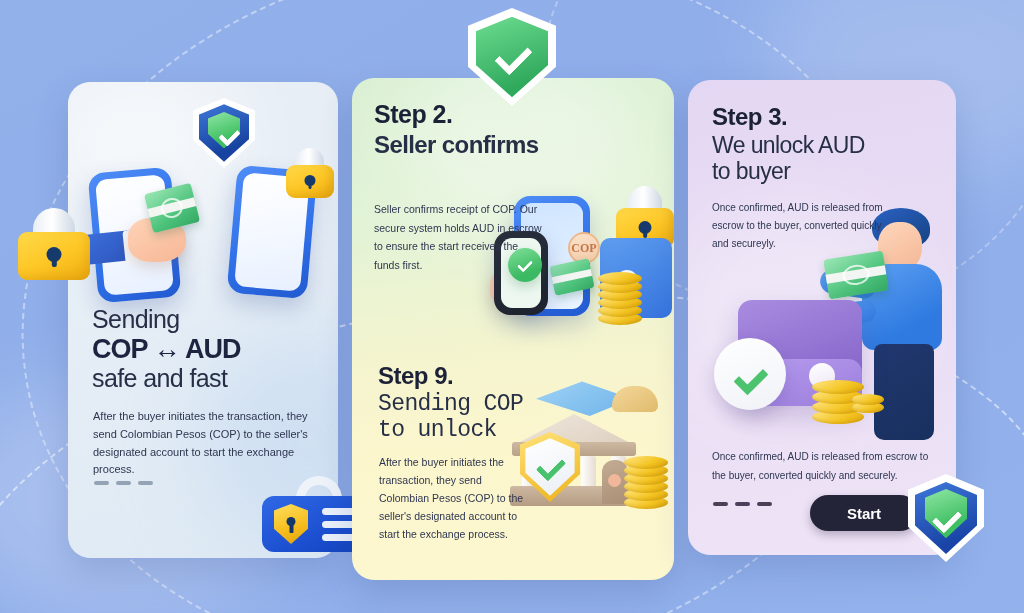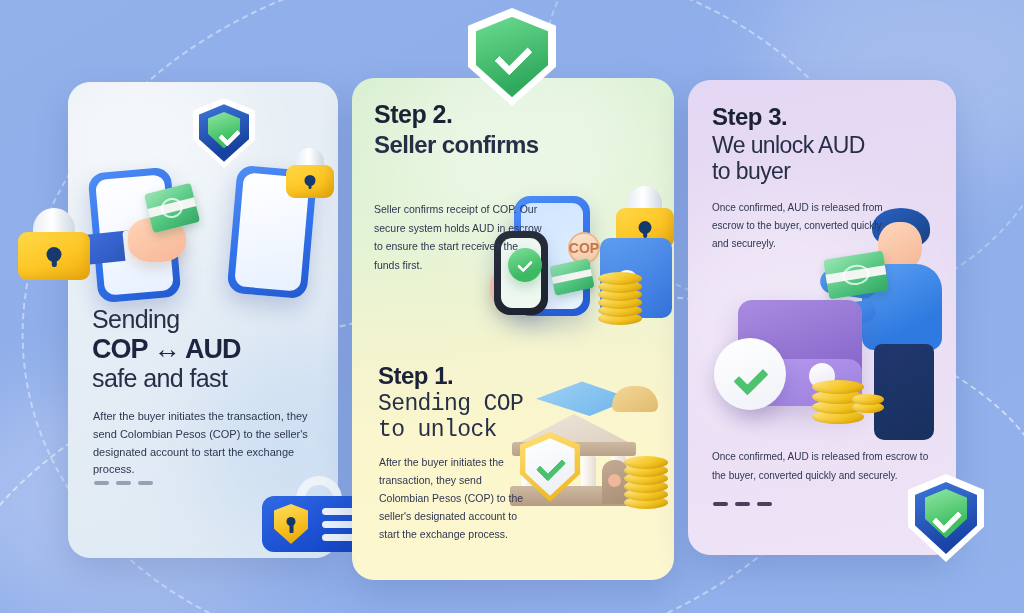--- a/index.html
+++ b/index.html
@@ -363,22 +363,23 @@
   }
   .green-disc {
     position:absolute; border-radius:50%;
     background: linear-gradient(160deg,#7fe098,#3cb963 70%);
     box-shadow: 0 5px 12px rgba(30,120,60,0.25);
   }
   .cop-badge {
     position:absolute; border-radius:50%;
     background: linear-gradient(160deg,#fbe4cd,#f1c9a6);
     display:flex; align-items:center; justify-content:center;
-    color:#c4764a; font-size:14px; font-weight:bold;
+    color:#c4764a; font-size:12px; font-weight:bold;
     border:2px solid rgba(230,170,120,0.7);
+    font-family:Liberation Serif, serif;
   }
   .blue-box {
     position:absolute;
     background: linear-gradient(150deg,#5f9ef0,#3573dd);
     border-radius: 10px;
   }
 </style>
 </head>
 <body>
 
@@ -527,21 +528,21 @@
   </div>
   <div class="coins art" style="left:624px; top:452px; width:44px; height:56px;">
     <div class="coin-d" style="left:0; top:44px; width:44px; height:13px;"></div>
     <div class="coin-d" style="left:0; top:36px; width:44px; height:13px;"></div>
     <div class="coin-d" style="left:0; top:28px; width:44px; height:13px;"></div>
     <div class="coin-d" style="left:0; top:20px; width:44px; height:13px;"></div>
     <div class="coin-d" style="left:0; top:12px; width:44px; height:13px;"></div>
     <div class="coin-d" style="left:0; top:4px; width:44px; height:13px;"></div>
   </div>
 
-  <div class="pane c2b-kicker step-kicker">Step 1.</div>
+  <div class="pane c2b-kicker step-kicker">Step 9.</div>
   <div class="pane c2b-head">
     <div class="headline">Sending COP</div>
     <div class="headline">to unlock</div>
   </div>
   <div class="pane c2b-copy body-copy">After the buyer initiates the transaction, they send Colombian Pesos (COP) to the seller's designated account to start the exchange process.</div>
 
   <div class="card card-3">
     <div class="glow" style="left:-20px; top:120px; width:240px; height:220px; background:rgba(255,255,255,0.30);"></div>
   </div>
 
@@ -580,20 +581,21 @@
   </div>
   <div class="pane c3-copy body-copy">Once confirmed, AUD is released from escrow to the buyer, converted quickly and secureyly.</div>
   <div class="pane c3-copy2 body-copy">Once confirmed, AUD is released from escrow to the buyer, converted quickly and securely.</div>
   <div class="pane c3-dashes">
     <div class="dashes dark">
         <i></i>
         <i></i>
         <i></i>
       </div>
   </div>
+  <button class="start-btn">Start</button>
 
   <div class="shield-wrap art" style="left:908px; top:474px; width:76px; height:88px;">
     <div class="shield-outer"></div>
     <div class="shield-mid" style="background:linear-gradient(160deg,#3e77d8,#1943a6 80%);"></div>
     <div class="shield-inner" style="left:22%; top:17%; width:56%; height:56%;"></div>
     <div class="tick" style="left:26px; top:36px; width:20px; height:11px; border-left-width:6px; border-bottom-width:6px;"></div>
   </div>
 
 </div>
 

